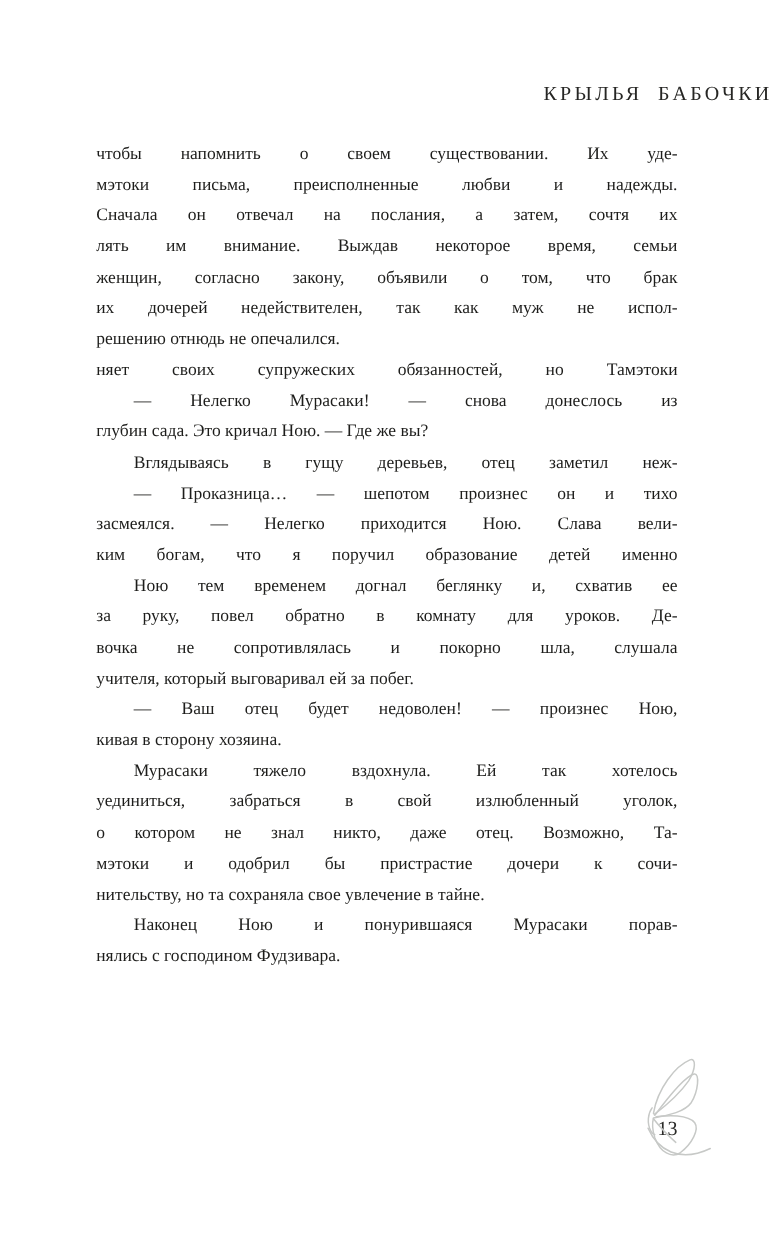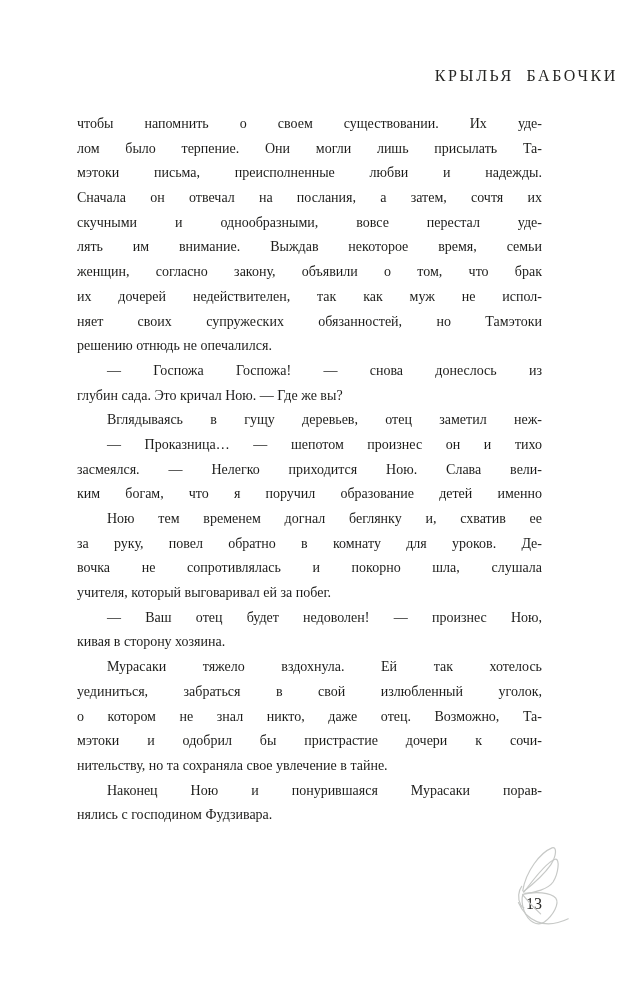--- a/index.html
+++ b/index.html
@@ -75,30 +75,28 @@
 </style>
 </head>
 <body>
 
 <div class="page">
 
   <div class="running-head">КРЫЛЬЯ БАБОЧКИ</div>
 
   <div class="body-text" id="body-text">
       <div class="bodyline noindent">чтобы напомнить о своем существовании. Их уде-</div>
-      <div class="bodyline">лом было терпение. Они могли лишь присылать Та-</div>
       <div class="bodyline">мэтоки письма, преисполненные любви и надежды.</div>
       <div class="bodyline">Сначала он отвечал на послания, а затем, сочтя их</div>
-      <div class="bodyline">скучными и однообразными, вовсе перестал уде-</div>
       <div class="bodyline">лять им внимание. Выждав некоторое время, семьи</div>
       <div class="bodyline">женщин, согласно закону, объявили о том, что брак</div>
       <div class="bodyline">их дочерей недействителен, так как муж не испол-</div>
+      <div class="bodyline last">решению отнюдь не опечалился.</div>
       <div class="bodyline">няет своих супружеских обязанностей, но Тамэтоки</div>
-      <div class="bodyline last">решению отнюдь не опечалился.</div>
-      <div class="bodyline first">— Госпожа Госпожа! — снова донеслось из</div>
+      <div class="bodyline first">— Нелегко Мурасаки! — снова донеслось из</div>
       <div class="bodyline last">глубин сада. Это кричал Ною. — Где же вы?</div>
       <div class="bodyline first">Вглядываясь в гущу деревьев, отец заметил неж-</div>
       <div class="bodyline first">— Проказница… — шепотом произнес он и тихо</div>
       <div class="bodyline">засмеялся. — Нелегко приходится Ною. Слава вели-</div>
       <div class="bodyline">ким богам, что я поручил образование детей именно</div>
       <div class="bodyline first">Ною тем временем догнал беглянку и, схватив ее</div>
       <div class="bodyline">за руку, повел обратно в комнату для уроков. Де-</div>
       <div class="bodyline">вочка не сопротивлялась и покорно шла, слушала</div>
       <div class="bodyline last">учителя, который выговаривал ей за побег.</div>
       <div class="bodyline first">— Ваш отец будет недоволен! — произнес Ною,</div>

